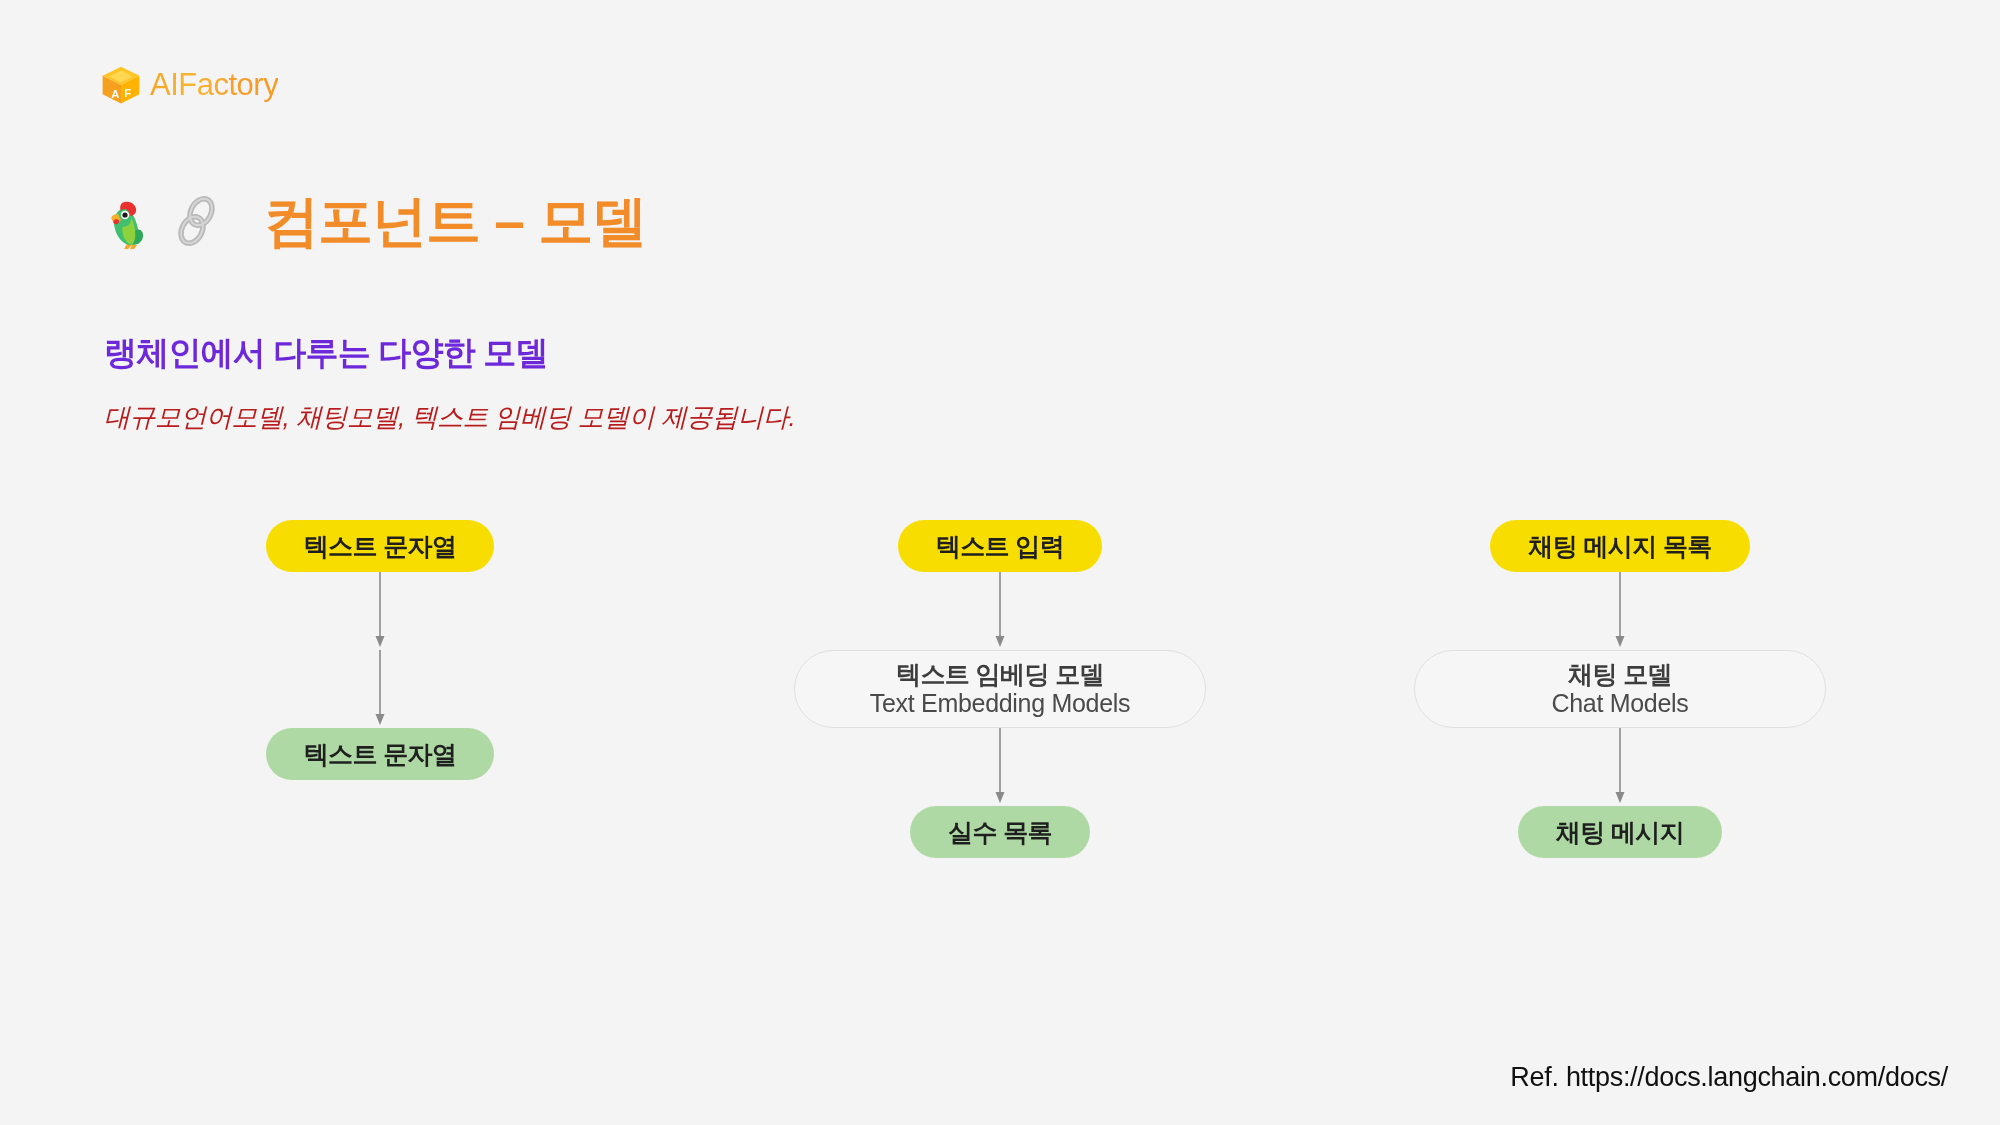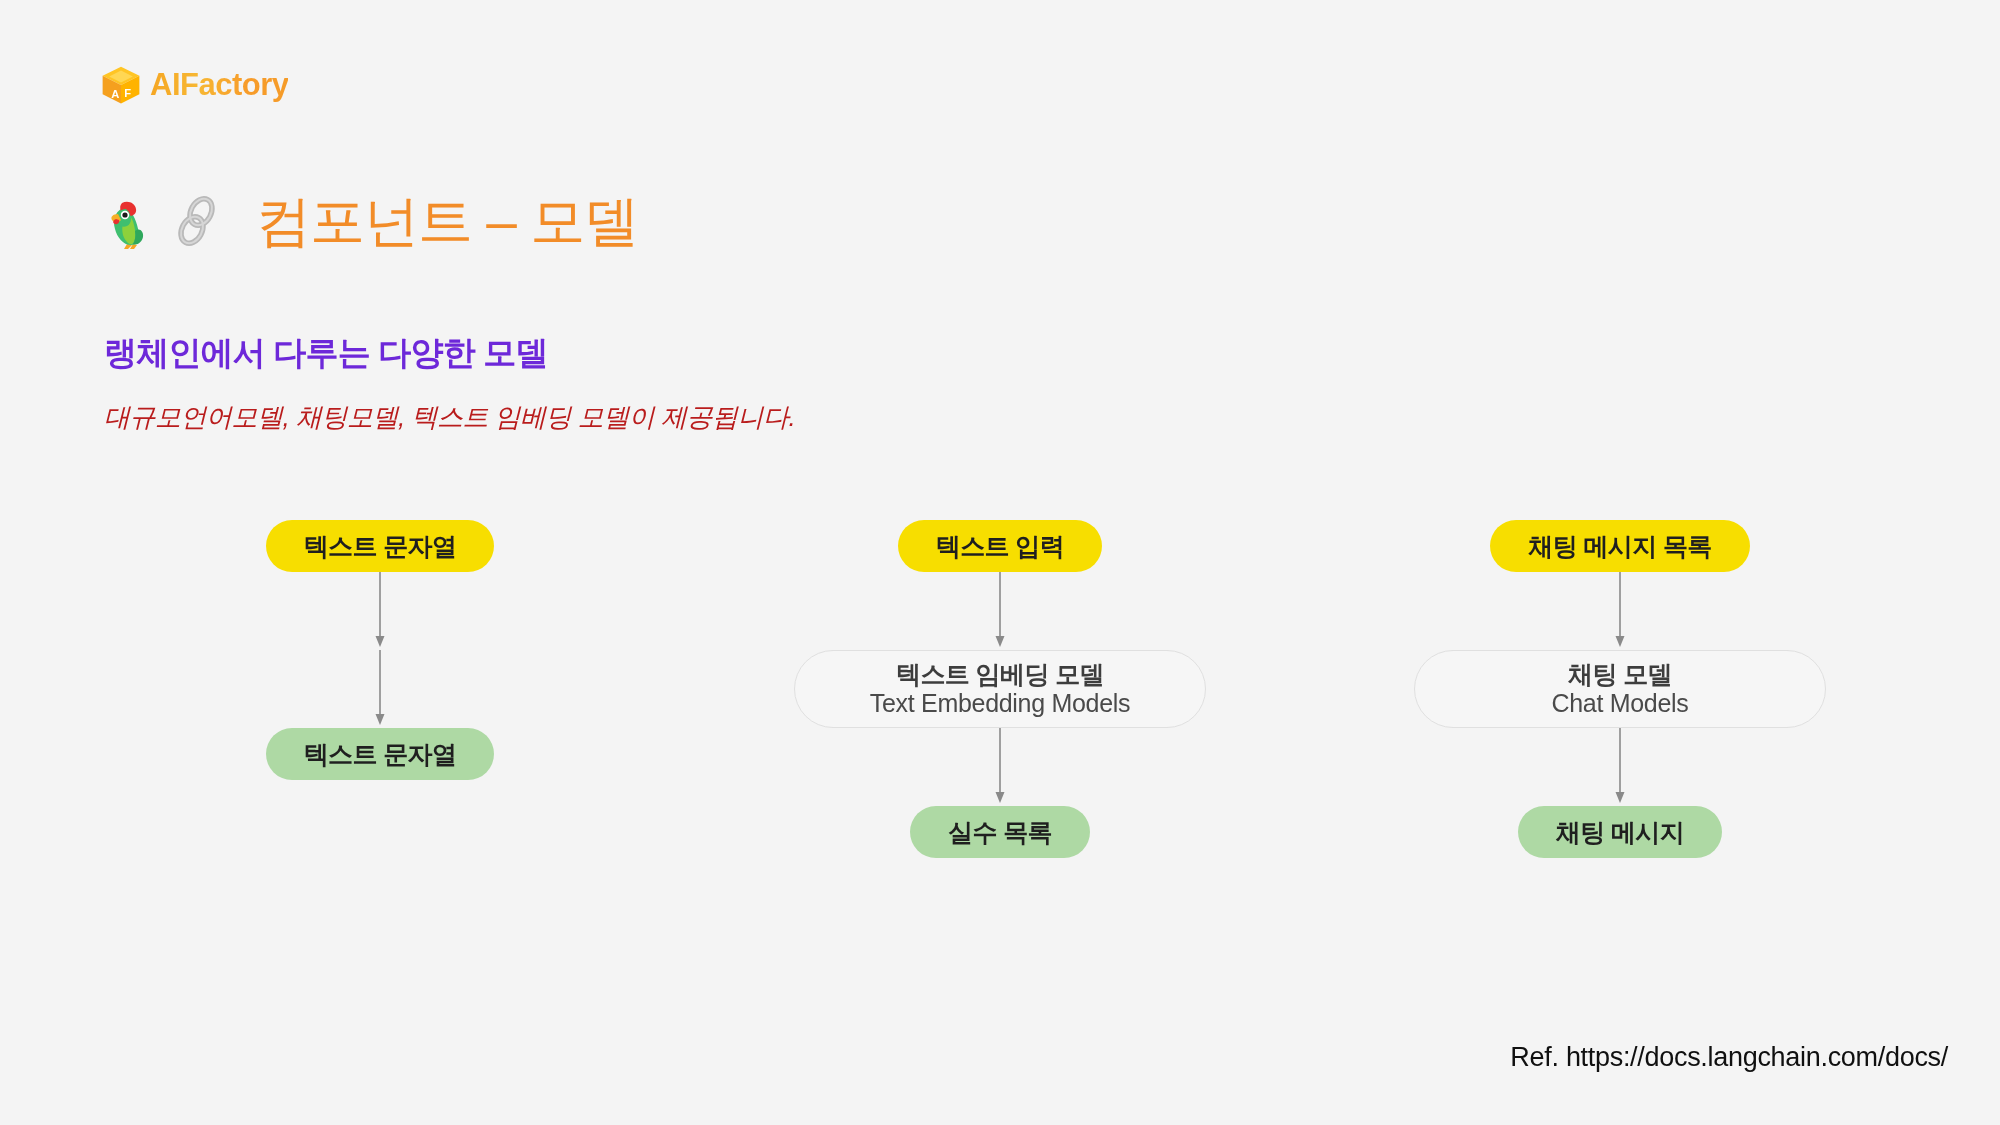--- a/index.html
+++ b/index.html
@@ -20,45 +20,45 @@
     position: absolute;
     left: 100px;
     top: 64px;
     display: flex;
     align-items: center;
     gap: 8px;
   }
   .logo-cube { width: 42px; height: 42px; display: block; }
   .logo-word {
     font-size: 31px;
-    font-weight: bold;
+    font-weight: normal;
     letter-spacing: -0.5px;
     background: linear-gradient(90deg, #F5A623 0%, #F7B733 35%, #F79C2A 70%, #F59B28 100%);
     -webkit-background-clip: text;
     background-clip: text;
     color: transparent;
     -webkit-text-fill-color: transparent;
   }
 
   
   .title-row {
     position: absolute;
     left: 104px;
     top: 185px;
     display: flex;
     align-items: center;
     gap: 14px;
   }
   .emoji-svg { display: block; }
   .title-text {
     font-size: 55px;
-    font-weight: normal;
+    font-weight: bold;
     color: #F28C28;
     letter-spacing: -1px;
-    margin-left: 18px;
+    margin-left: 26px;
     white-space: nowrap;
   }
 
   
   .subhead {
     position: absolute;
     left: 104px;
     top: 331px;
     font-size: 33px;
     font-weight: bold;
@@ -136,21 +136,21 @@
   .arrow {
     width: 14px;
     height: 78px;
     display: block;
   }
 
   
   .footer-ref {
     position: absolute;
     right: 52px;
-    bottom: 52px;
+    bottom: 32px;
     font-size: 27px;
     color: #101010;
     letter-spacing: -0.3px;
     text-align: right;
   }
 </style>
 </head>
 <body>
 
 <div class="logo">

